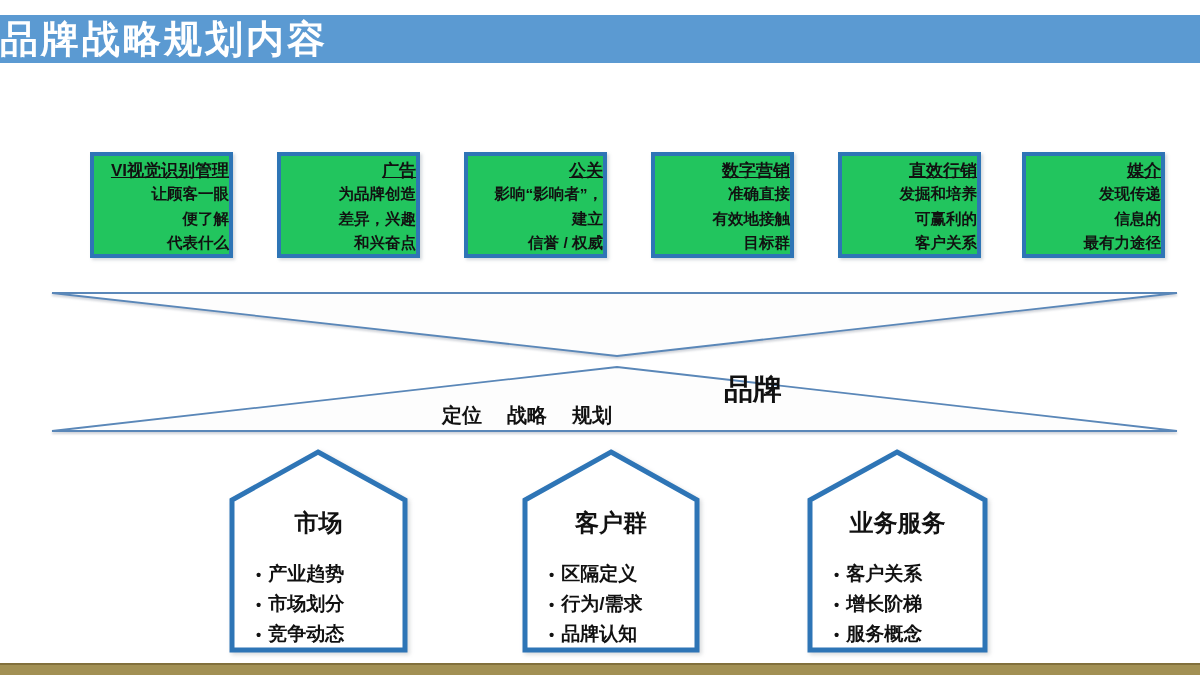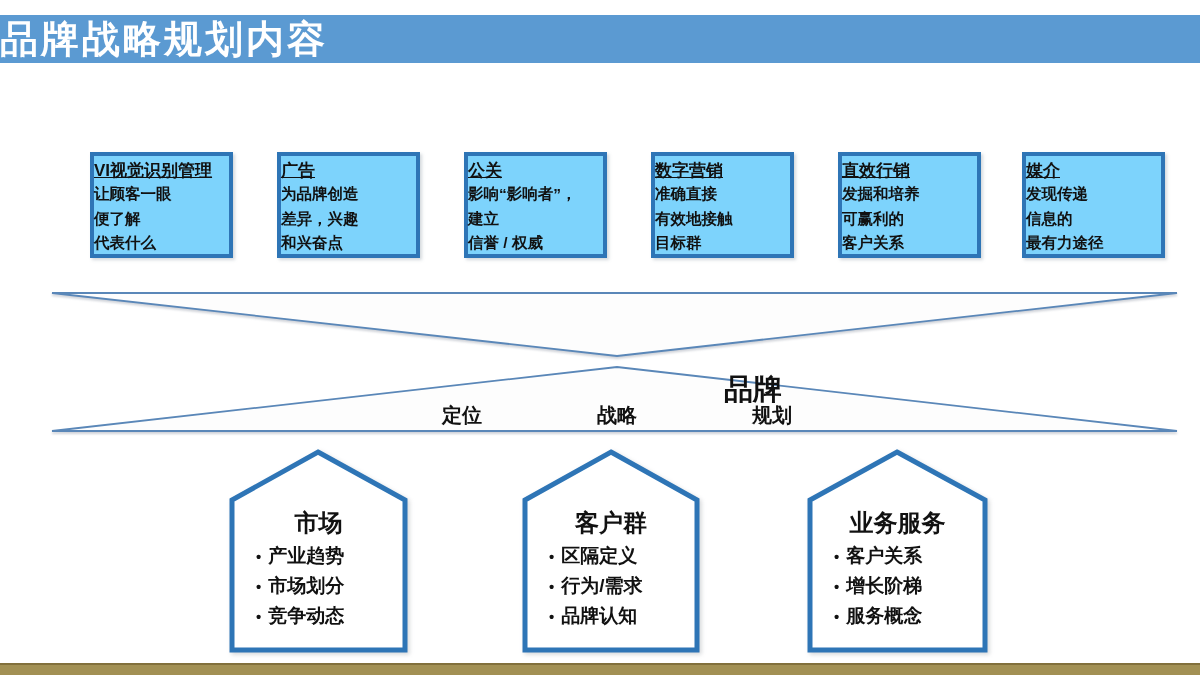--- a/index.html
+++ b/index.html
@@ -12,23 +12,23 @@
     position:absolute;top:15px;left:0;right:0;height:48px;
     background:var(--band-blue,#5b9ad2);
     display:flex;align-items:center;justify-content:flex-start;
   }
   .title-band .t{
     color:#ffffff;font-size:38px;font-weight:bold;letter-spacing:3px;line-height:48px;
   }
   
   .tbox{
     position:absolute;top:152px;width:143px;height:106px;box-sizing:border-box;
-    border:4px solid var(--box-border-blue,#2e75b6);background:#7dd3fc;
+    border:4px solid var(--box-border-blue,#2e75b6);background:#22c55e;
     box-shadow:2px 2px 3px rgba(160,170,180,.45);
-    text-align:left;padding-top:4px;
+    text-align:right;padding-top:4px;
   }
   .tbox .bt{
     font-size:17px;font-weight:bold;text-decoration:underline;line-height:22px;white-space:nowrap;
   }
   .tbox .bl{
     font-size:15.5px;font-weight:600;line-height:24.5px;white-space:nowrap;
   }
   .b1{left:90px}.b2{left:277px}.b3{left:464px}.b4{left:651px}.b5{left:838px}.b6{left:1022px}
   
   svg.shapes{position:absolute;inset:0;pointer-events:none;}
@@ -44,27 +44,27 @@
   .lbl-int{
     position:absolute;left:417px;top:306px;width:400px;text-align:center;
     font-size:21px;font-weight:bold;
   }
   .lbl-brand{
     position:absolute;left:482px;top:370px;width:300px;text-align:right;
     font-size:29px;font-weight:bold;
   }
   .brand-terms{
     position:absolute;left:442px;top:402px;width:350px;
-    display:flex;justify-content:space-between;gap:40px;
+    display:flex;justify-content:flex-start;gap:25px;
     font-size:20px;font-weight:bold;
   }
   
   .hcontent{position:absolute;top:508px;}
   .h1{left:236px;width:165px}.h2{left:529px;width:164px}.h3{left:814px;width:167px}
-  .htitle{text-align:center;font-size:24px;font-weight:bold;line-height:30px;margin-bottom:3px;white-space:nowrap;}
+  .htitle{text-align:center;font-size:24px;font-weight:bold;line-height:30px;margin-bottom:21px;white-space:nowrap;}
   .hbullet{
     display:flex;align-items:baseline;gap:7px;padding-left:20px;
     font-size:19px;font-weight:bold;line-height:29px;white-space:nowrap;
   }
   .hbullet .dot{font-size:15px;}
   
   .gold-band{
     position:absolute;left:0;right:0;top:663px;bottom:0;
     background:var(--gold-band,#a29054);
     border-top:2px solid var(--gold-band-dark,#82703c);

